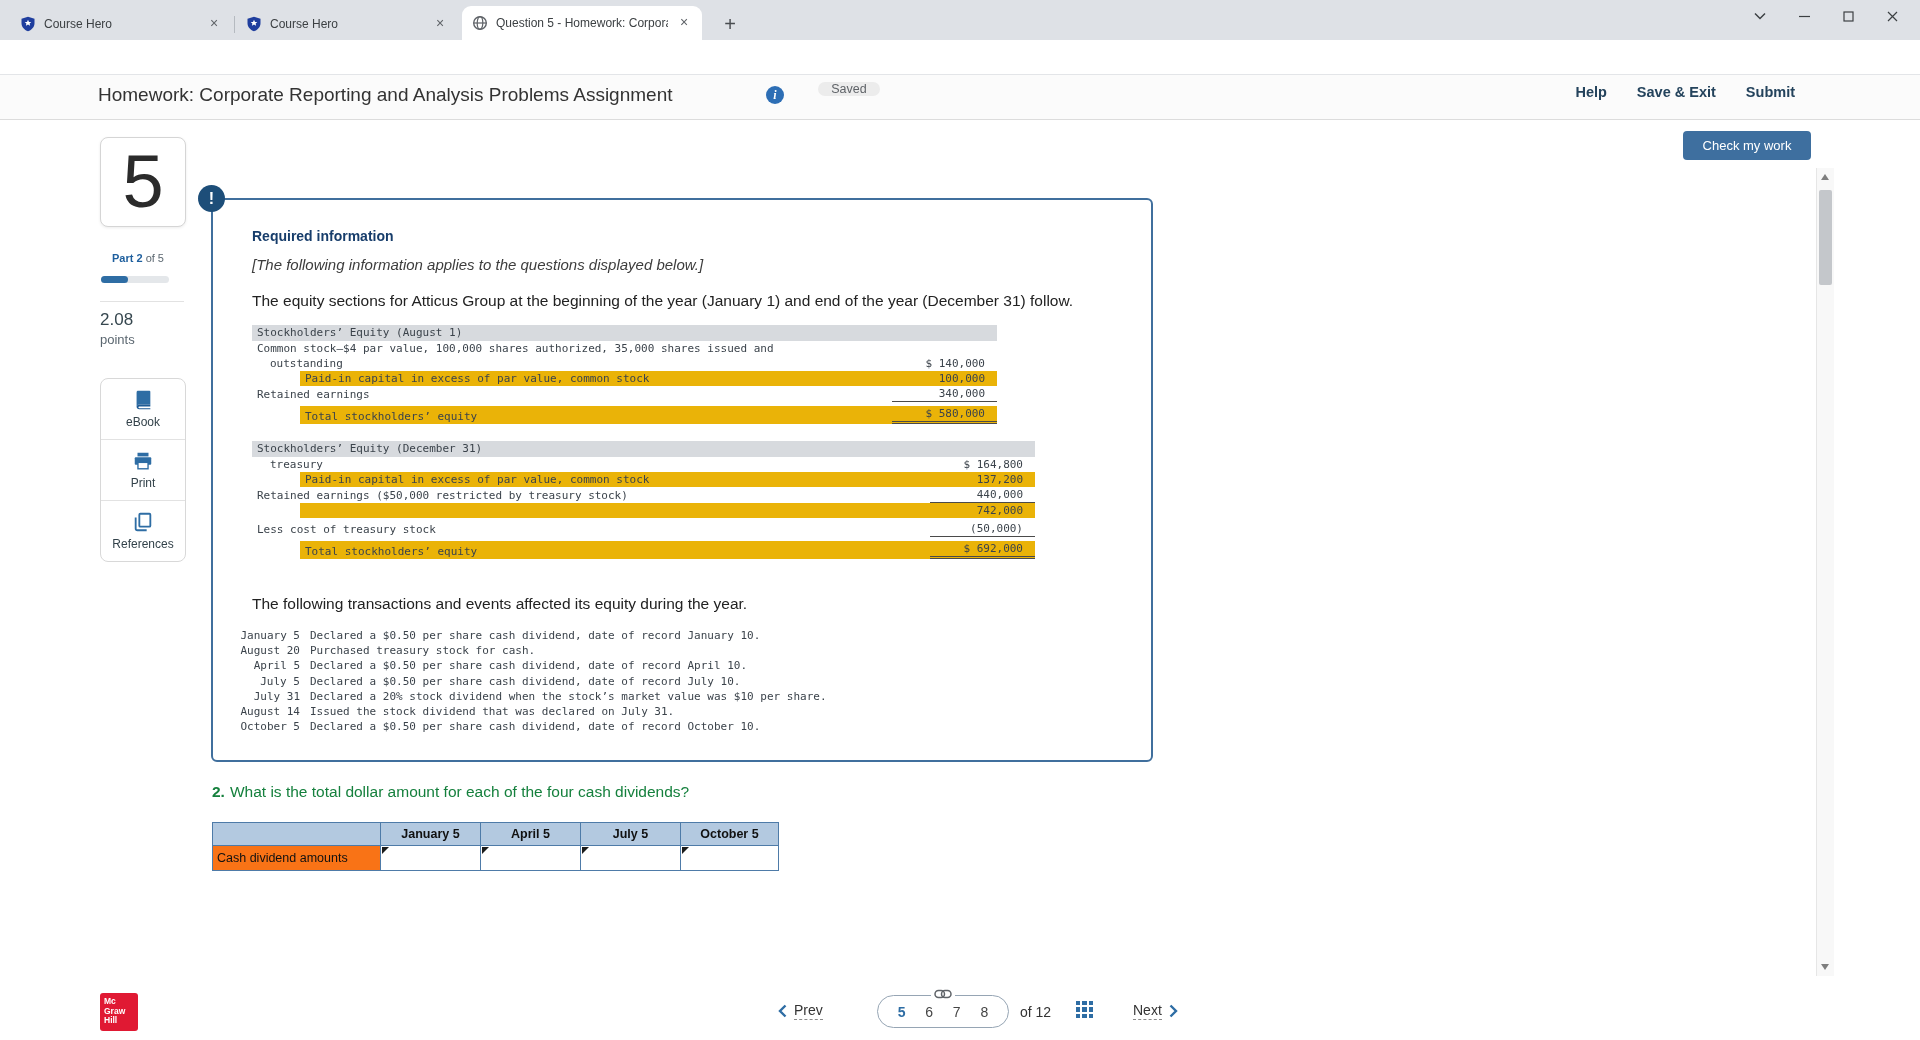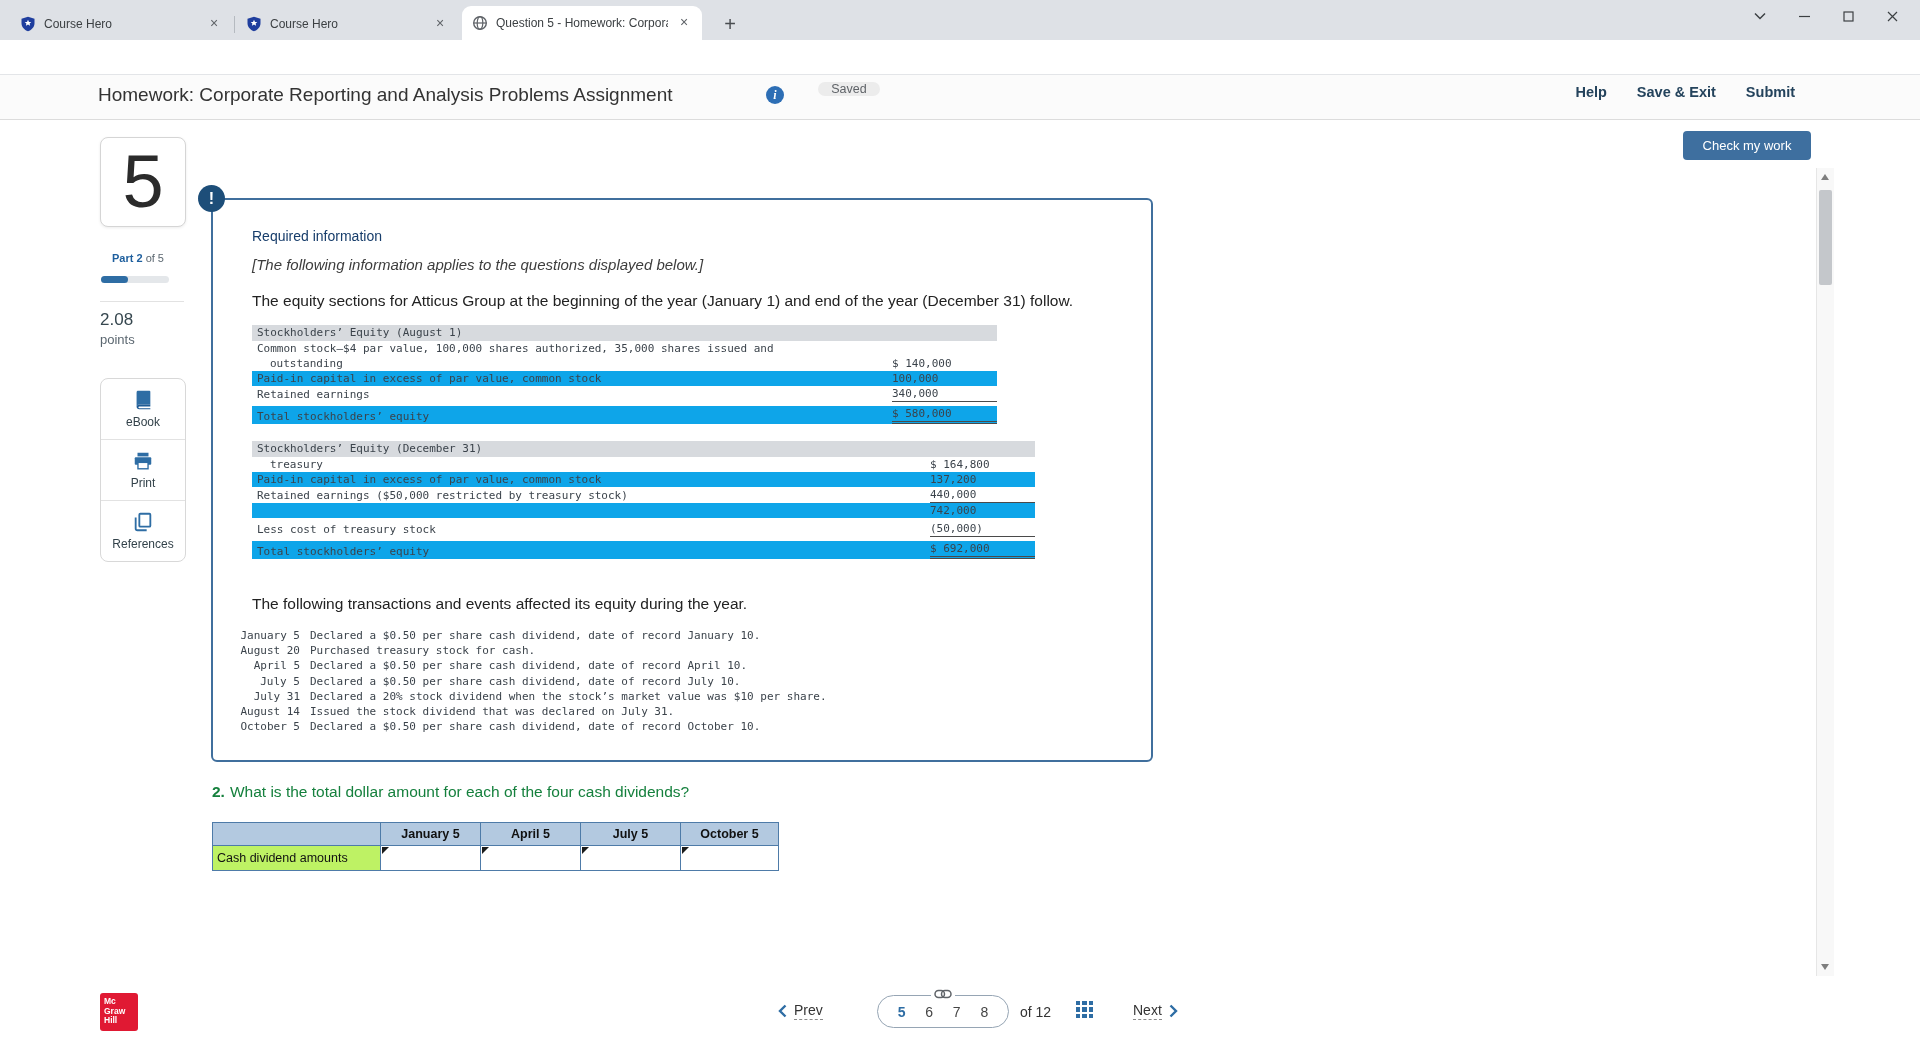--- a/index.html
+++ b/index.html
@@ -41,45 +41,45 @@
   .pointsv{position:absolute;left:100px;top:310px;font-size:17px;color:#36474f;}
   .pointsl{position:absolute;left:100px;top:332px;font-size:13px;color:#5b6770;}
   .tools{position:absolute;left:100px;top:378px;width:84px;border:1px solid #d8d8d8;border-radius:8px;background:#fff;}
   .tool{height:60px;border-bottom:1px solid #e2e2e2;display:flex;flex-direction:column;align-items:center;justify-content:center;gap:4px;}
   .tool:last-child{border-bottom:none;}
   .tool .tlabel{font-size:12px;color:#33424a;}
   
   .reqbox{position:absolute;left:211px;top:198px;width:938px;height:560px;border:2px solid #406f9d;border-radius:6px;background:#fff;}
   .bang{position:absolute;left:198px;top:185px;width:27px;height:27px;border-radius:50%;background:#1d4e79;color:#fff;
         font-size:16px;font-weight:bold;text-align:center;line-height:27px;}
-  .reqhead{position:absolute;left:252px;top:228px;font-size:14px;font-weight:normal;color:#173d6b;}
+  .reqhead{position:absolute;left:252px;top:228px;font-size:14px;font-weight:bold;color:#173d6b;}
   .reqnote{position:absolute;left:252px;top:256px;font-size:15px;font-style:italic;color:#3d3d3d;}
   .reqintro{position:absolute;left:252px;top:292px;font-size:15.5px;color:#222;}
   .stable{position:absolute;font-family:"DejaVu Sans Mono",monospace;font-size:11px;line-height:15px;color:#3b434b;}
   .st-head{background:#d7dade;height:16px;line-height:16px;padding-left:5px;}
   .st-row{display:flex;align-items:flex-end;}
-  .alt{background:#0ea5e9;}
+  .alt{background:#eab308;margin-left:48px;}
   .st-label{flex:1;padding-left:5px;min-height:15px;}
   .st-l2{padding-left:13px;}
-  .st-amt{width:105px;min-width:105px;text-align:left;padding-right:12px;box-sizing:border-box;}
+  .st-amt{width:105px;min-width:105px;text-align:right;padding-right:12px;box-sizing:border-box;}
   .u{border-bottom:1px solid #4a4a4a;}
   .uu{border-bottom:3px double #4a4a4a;}
   .mt3{margin-top:3px;} .mt4{margin-top:4px;}
   .txnintro{position:absolute;left:252px;top:595px;font-size:15.5px;color:#222;}
   .txns{position:absolute;left:238px;top:628px;font-family:"DejaVu Sans Mono",monospace;font-size:11px;line-height:15.2px;color:#3b434b;}
   .txn{display:flex;}
   .txn-date{width:62px;text-align:right;margin-right:10px;white-space:nowrap;}
   .txn-desc{white-space:nowrap;}
   
   .q2{position:absolute;left:212px;top:783px;font-size:15.5px;color:#15803d;}
   .q2 b{margin-right:5px;}
   .anstable{position:absolute;left:212px;top:822px;border-collapse:collapse;}
   .anstable th,.anstable td{border:1px solid #4e7ba8;box-sizing:border-box;padding:0;}
   .anstable th{background:#b3c9e0;height:23px;font-size:12.5px;font-weight:bold;color:#111;}
-  .rowlabel{height:25px;font-size:12.5px;color:#111;padding-left:4px !important;background:#bef264;}
+  .rowlabel{height:25px;font-size:12.5px;color:#111;padding-left:4px !important;background:#f97316;}
   .cell{background:#fff;position:relative;}
   .tri{position:absolute;left:1px;top:1px;width:0;height:0;border-top:7px solid #1a1a1a;border-right:7px solid transparent;}
   
   .sbar{position:absolute;left:1816px;top:168px;width:17px;height:808px;background:#f8f8f8;border-left:1px solid #e6e6e6;}
   .sb-up,.sb-dn{position:absolute;left:4px;width:0;height:0;}
   .sb-up{top:6px;border-left:4.5px solid transparent;border-right:4.5px solid transparent;border-bottom:6px solid #7e7e7e;}
   .sb-dn{bottom:6px;border-left:4.5px solid transparent;border-right:4.5px solid transparent;border-top:6px solid #7e7e7e;}
   .sb-thumb{position:absolute;left:2px;top:22px;width:13px;height:95px;background:#c4c7cb;border-radius:2px;}
   
   .mhlogo{position:absolute;left:100px;top:993px;width:38px;height:38px;background:#e01933;border-radius:3px;

